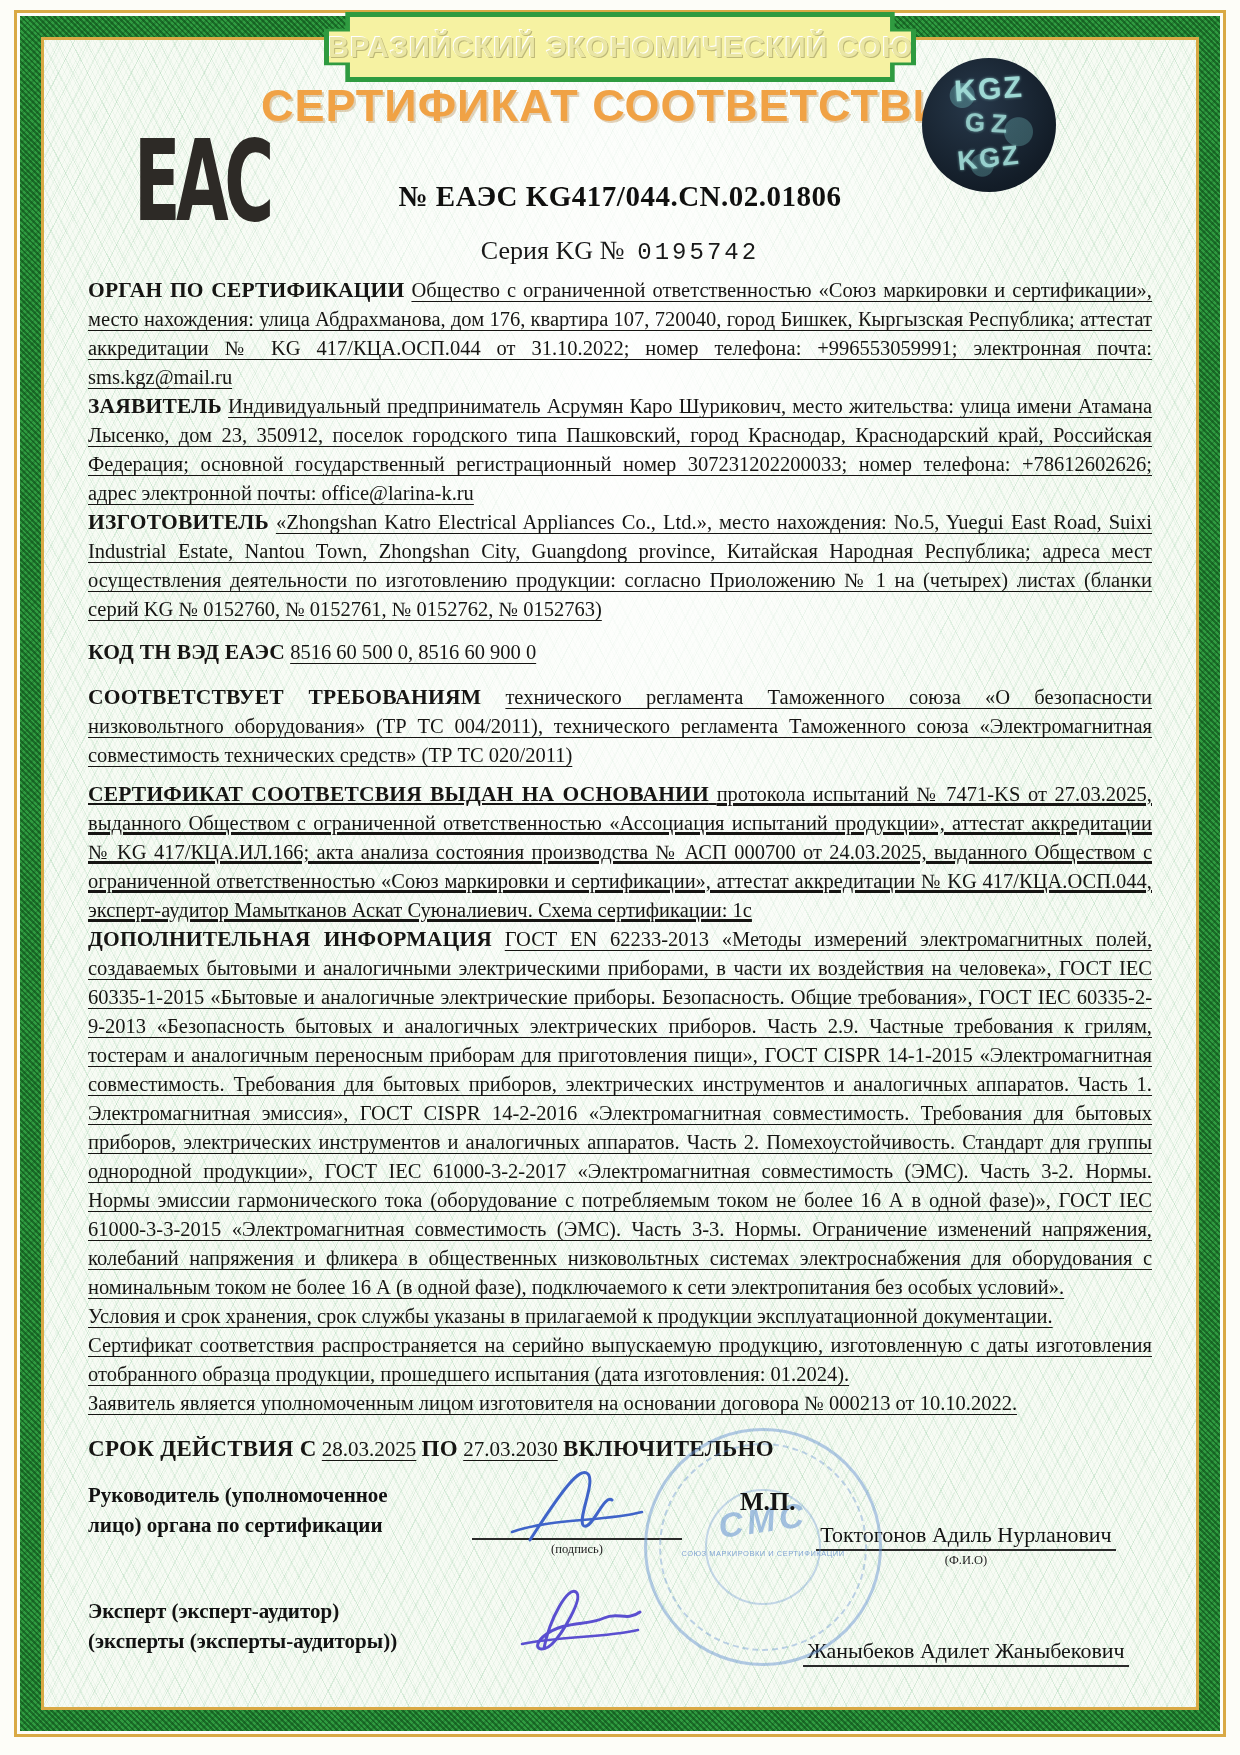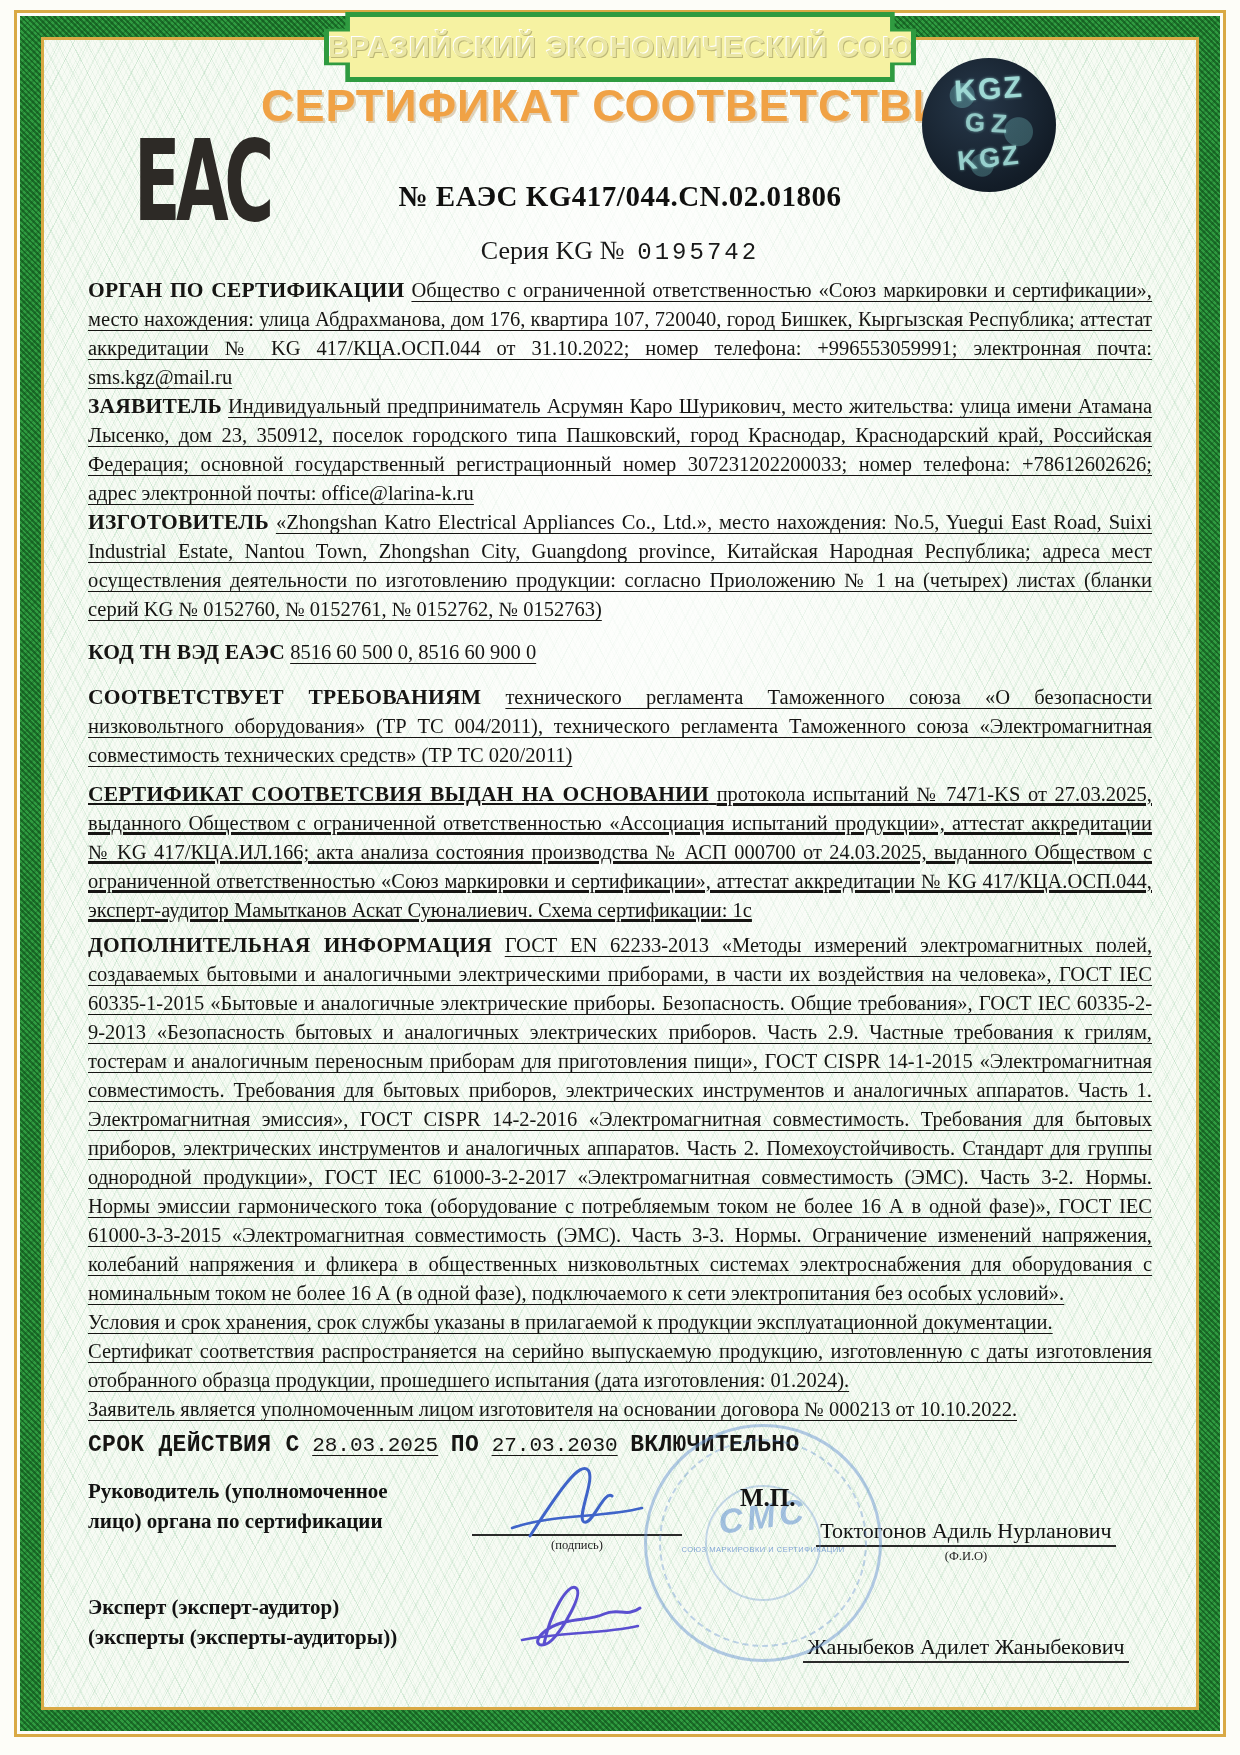--- a/index.html
+++ b/index.html
@@ -86,22 +86,22 @@
     position:absolute; left:0; right:0; top:196px; text-align:center;
     font-size:26px; color:#191919;
   }
   .series-value { font-family:"Liberation Mono", monospace; font-size:24px; letter-spacing:3px; }
 
   
   .body-text { position:relative; z-index:2; }
   .para { text-align:justify; font-size:20.5px; line-height:29px; color:#161513; }
   .lbl { font-weight:bold; font-size:21.5px; letter-spacing:.2px; }
   .u { text-decoration:underline; text-underline-offset:4px; text-decoration-thickness:1.3px; }
-  .mt6{margin-top:6px;} .mt10{margin-top:10px;text-decoration:underline;} .mt14{margin-top:14px;} .mt16{margin-top:16px;}
-  .validity { margin-top:7px; font-size:21px;font-family:Liberation Mono, monospace; }
+  .mt6{} .mt10{margin-top:10px;text-decoration:underline;} .mt14{margin-top:14px;} .mt16{margin-top:16px;}
+  .validity { margin-top:16px; font-size:21px; }
   .validity b { font-size:23px; letter-spacing:.3px; }
 
   
   .sig-block { position:relative; height:232px; margin-top:10px; z-index:2; }
   .sig-label { position:absolute; left:0; width:350px; font-weight:bold; font-size:21px; line-height:30px; color:#121212; }
   .sig-label.l1 { top:6px; }
   .sig-label.l2 { top:122px; }
   .sig-mid { position:absolute; left:384px; width:210px; text-align:center; }
   .sig-mid.m1 { top:-14px; }
   .sig-mid.m2 { top:104px; }

